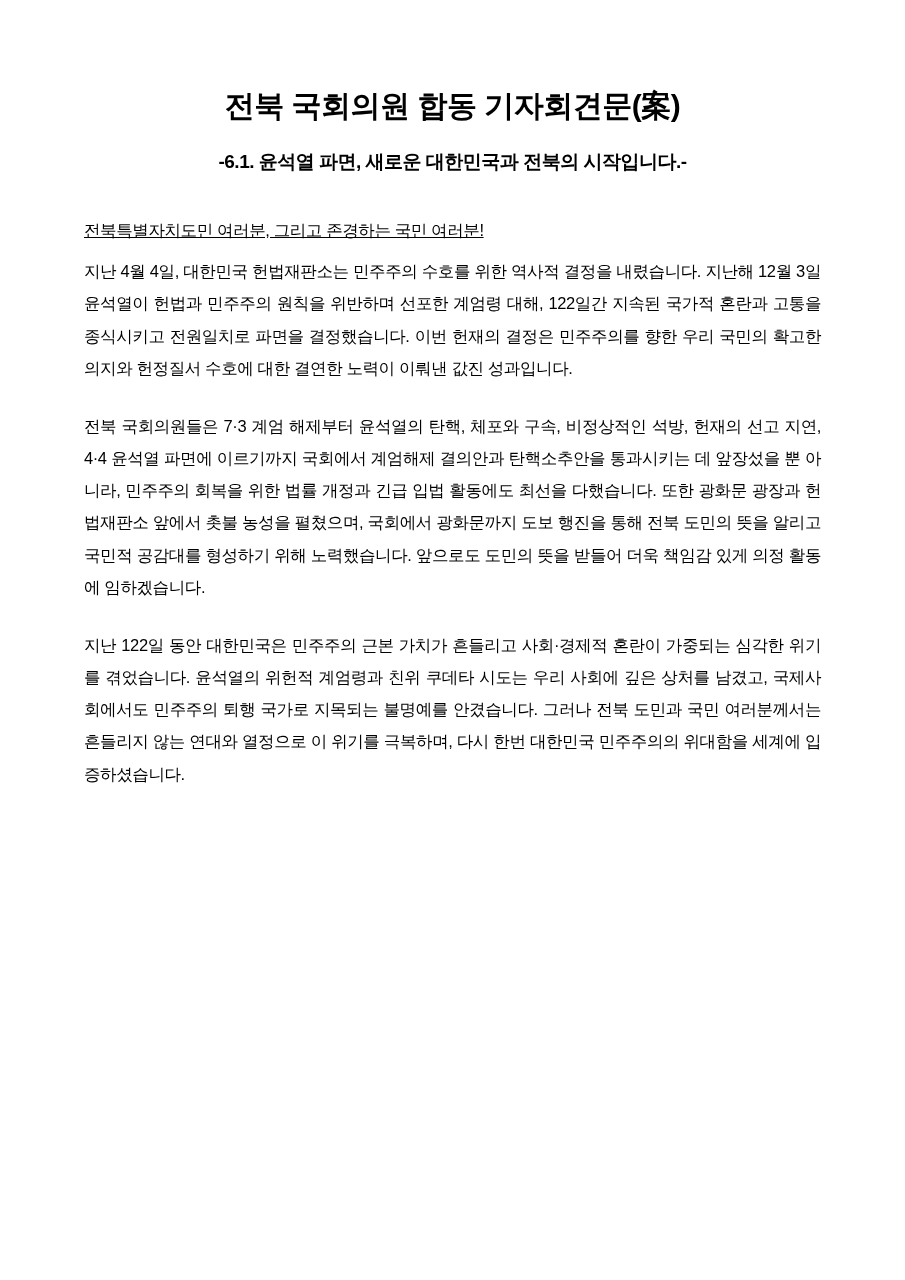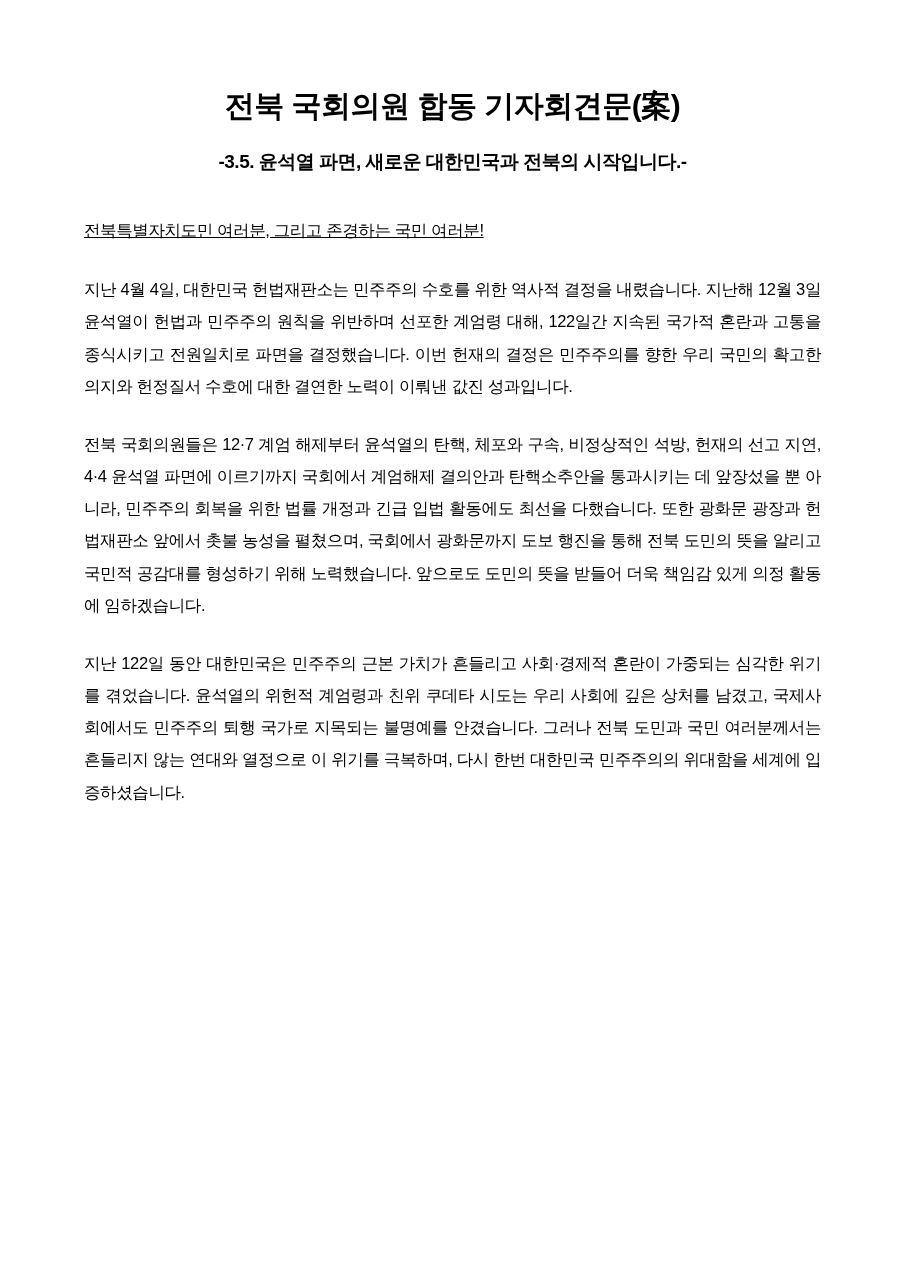--- a/index.html
+++ b/index.html
@@ -50,34 +50,34 @@
   .body-par {
     font-size: 16.5px;
     line-height: 1.95;
     text-align: justify;
     text-justify: inter-ideograph;
     letter-spacing: -0.4px;
     margin: 26px 0 0 0;
     color: #000000;
   }
   .body-par.first {
-    margin-top: 30px;
+    margin-top: 12px;
   }
 </style>
 </head>
 <body>
 
 <div class="page">
 
   <h1 class="doc-title">전북 국회의원 합동 기자회견문(案)</h1>
 
-  <div class="doc-subtitle">-3.5. 윤석열 파면, 새로운 대한민국과 전북의 시작입니다.-</div>
+  <div class="doc-subtitle">-6.1. 윤석열 파면, 새로운 대한민국과 전북의 시작입니다.-</div>
 
   <p class="salutation">전북특별자치도민 여러분, 그리고 존경하는 국민 여러분!</p>
 
   <p class="body-par first">지난 4월 4일, 대한민국 헌법재판소는 민주주의 수호를 위한 역사적 결정을 내렸습니다. 지난해 12월 3일 윤석열이 헌법과 민주주의 원칙을 위반하며 선포한 계엄령 대해, 122일간 지속된 국가적 혼란과 고통을 종식시키고 전원일치로 파면을 결정했습니다. 이번 헌재의 결정은 민주주의를 향한 우리 국민의 확고한 의지와 헌정질서 수호에 대한 결연한 노력이 이뤄낸 값진 성과입니다.</p>
 
 
-  <p class="body-par">전북 국회의원들은 12·7 계엄 해제부터 윤석열의 탄핵, 체포와 구속, 비정상적인 석방, 헌재의 선고 지연, 4·4 윤석열 파면에 이르기까지 국회에서 계엄해제 결의안과 탄핵소추안을 통과시키는 데 앞장섰을 뿐 아니라, 민주주의 회복을 위한 법률 개정과 긴급 입법 활동에도 최선을 다했습니다. 또한 광화문 광장과 헌법재판소 앞에서 촛불 농성을 펼쳤으며, 국회에서 광화문까지 도보 행진을 통해 전북 도민의 뜻을 알리고 국민적 공감대를 형성하기 위해 노력했습니다. 앞으로도 도민의 뜻을 받들어 더욱 책임감 있게 의정 활동에 임하겠습니다.</p>
+  <p class="body-par">전북 국회의원들은 7·3 계엄 해제부터 윤석열의 탄핵, 체포와 구속, 비정상적인 석방, 헌재의 선고 지연, 4·4 윤석열 파면에 이르기까지 국회에서 계엄해제 결의안과 탄핵소추안을 통과시키는 데 앞장섰을 뿐 아니라, 민주주의 회복을 위한 법률 개정과 긴급 입법 활동에도 최선을 다했습니다. 또한 광화문 광장과 헌법재판소 앞에서 촛불 농성을 펼쳤으며, 국회에서 광화문까지 도보 행진을 통해 전북 도민의 뜻을 알리고 국민적 공감대를 형성하기 위해 노력했습니다. 앞으로도 도민의 뜻을 받들어 더욱 책임감 있게 의정 활동에 임하겠습니다.</p>
 
   <p class="body-par">지난 122일 동안 대한민국은 민주주의 근본 가치가 흔들리고 사회·경제적 혼란이 가중되는 심각한 위기를 겪었습니다. 윤석열의 위헌적 계엄령과 친위 쿠데타 시도는 우리 사회에 깊은 상처를 남겼고, 국제사회에서도 민주주의 퇴행 국가로 지목되는 불명예를 안겼습니다. 그러나 전북 도민과 국민 여러분께서는 흔들리지 않는 연대와 열정으로 이 위기를 극복하며, 다시 한번 대한민국 민주주의의 위대함을 세계에 입증하셨습니다.</p>
 
 </div>
 
 </body></html>

